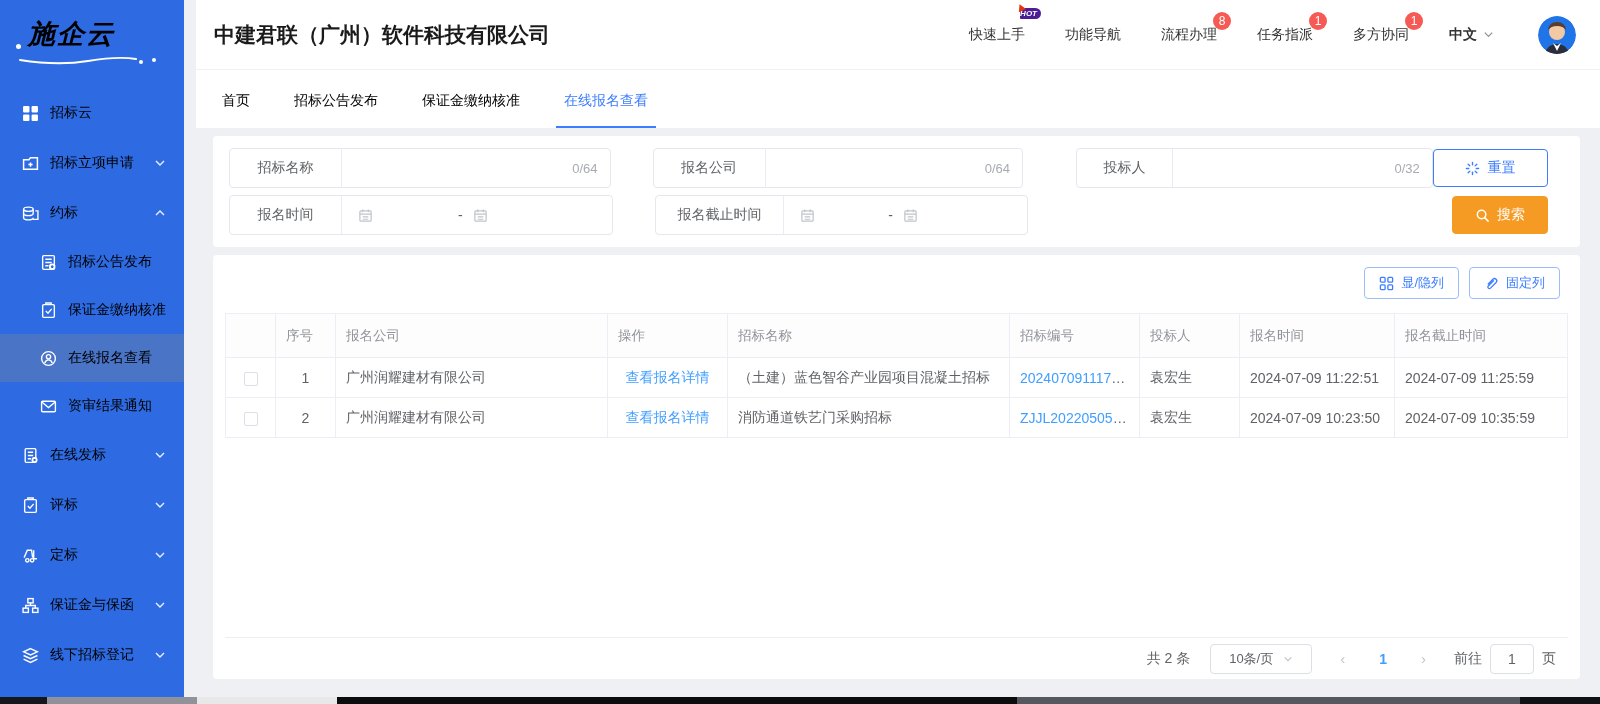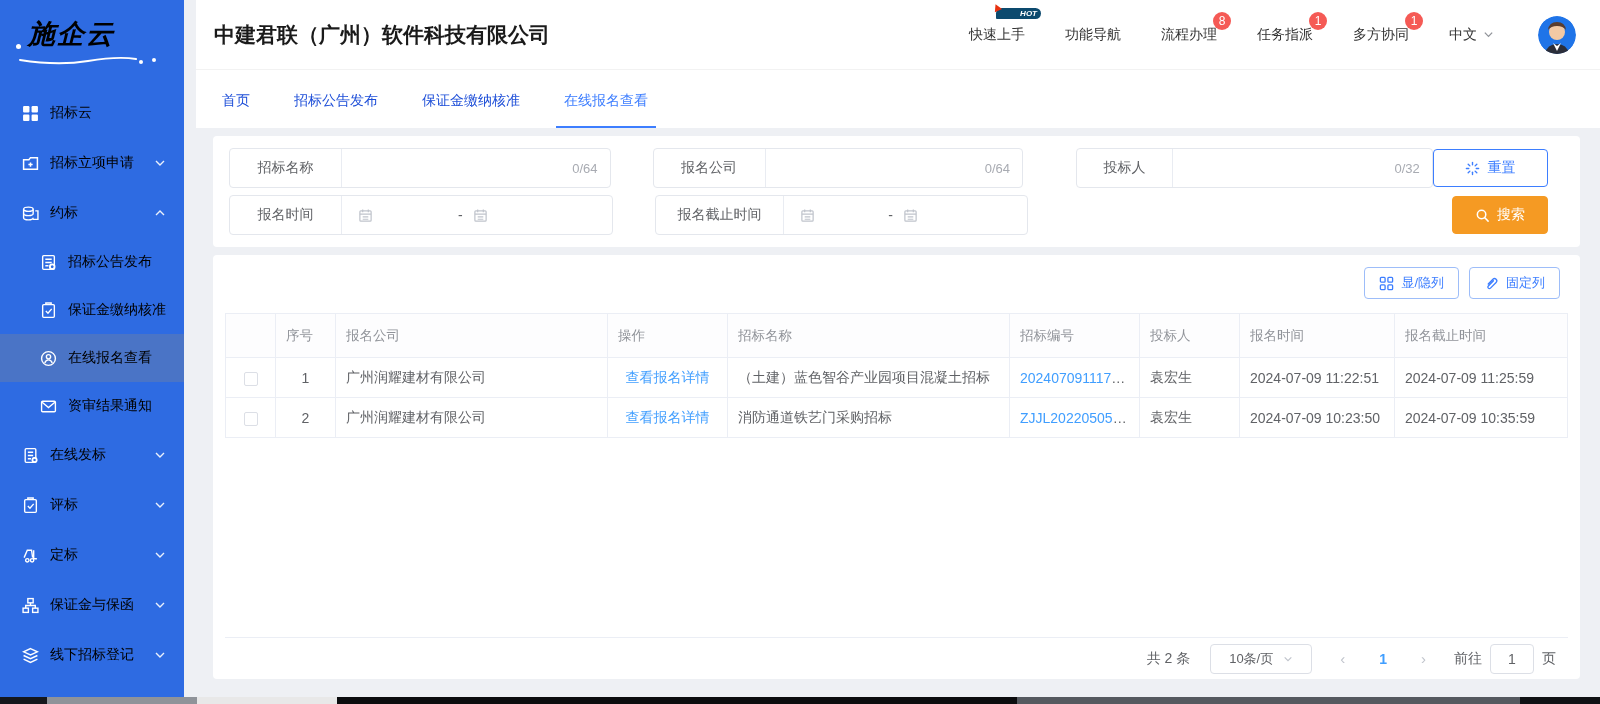--- a/index.html
+++ b/index.html
@@ -25,28 +25,28 @@
   .mi-chev { width:12px; height:12px; opacity:.9; }
 
   
   .main { position:absolute; left:196px; top:0; width:1404px; height:697px; background:#eef0f4; }
 
   .topbar { height:70px; background:#fff; display:flex; align-items:center; padding:0 24px 0 18px; border-bottom:1px solid #f2f2f2; }
   .company { font-size:21px; font-weight:bold; color:#1a1a1a; flex:0 0 auto; }
   .topnav { margin-left:auto; display:flex; align-items:center; gap:40px; }
   .nav-item { position:relative; font-size:14px; color:#333; cursor:pointer; white-space:nowrap; }
   .nav-badge { position:absolute; top:-14px; right:-14px; min-width:18px; height:18px; padding:0 5px; background:#f55a55; color:#fff; border-radius:9px; font-size:12px; line-height:18px; text-align:center; }
-  .hot-badge { position:absolute; top:-18px; right:-16px; background:#0c4a6e; color:#fff; font-size:8px; font-weight:bold; font-style:italic; padding:1px 4px 1px 24px; border-radius:6px 6px 6px 1px;text-align:center; }
+  .hot-badge { position:absolute; top:-18px; right:-16px; background:#4c1d95; color:#fff; font-size:8px; font-weight:bold; font-style:italic; padding:1px 4px 1px 0; border-radius:6px 6px 6px 1px;text-align:center; }
   .hot-badge:before { content:""; position:absolute; left:-3px; top:-4px; width:0; height:0; border-left:4px solid transparent; border-right:4px solid transparent; border-bottom:7px solid #e8310f; transform:rotate(-25deg); }
-  .lang { display:flex; align-items:center; gap:6px; font-size:14px; color:#333; cursor:pointer; }
+  .lang { display:flex; align-items:center; gap:6px; font-size:14px; color:#333; cursor:pointer;font-weight:bold; }
   .chev-down-gray { width:11px; height:11px; }
   .avatar { width:38px; height:38px; border-radius:50%; margin-left:4px; overflow:hidden; flex:0 0 auto; cursor:pointer; }
 
   .tabbar { height:58px; background:#fff; display:flex; align-items:flex-end; padding:0 0 0 18px; gap:28px; }
-  .tab { font-size:14px; color:#1d4ed8; padding:0 8px 16px 8px; cursor:pointer; border-bottom:2px solid transparent; }
+  .tab { font-size:14px; color:#000000; padding:0 8px 16px 8px; cursor:pointer; border-bottom:2px solid transparent; }
   .tab.active { color:#3d7eff; border-bottom-color:#3d7eff; }
 
   
   .search-card { margin:8px 20px 0 17px; background:#fff; border-radius:4px; padding:12px 16px; }
   .s-row { display:flex; align-items:center; height:40px; }
   .s-row + .s-row { margin-top:7px; }
   .fgroup { display:flex; align-items:stretch; height:40px; border:1px solid #e4e7ed; border-radius:4px; background:#fff; }
   .fg-label { display:flex; align-items:center; justify-content:center; font-size:14px; color:#606266; border-right:1px solid #e9ecf2; white-space:nowrap; }
   .fg-input { position:relative; flex:1; display:flex; align-items:center; padding:0 12px; }
   .fg-counter { margin-left:auto; font-size:13px; color:#a8abb2; }

